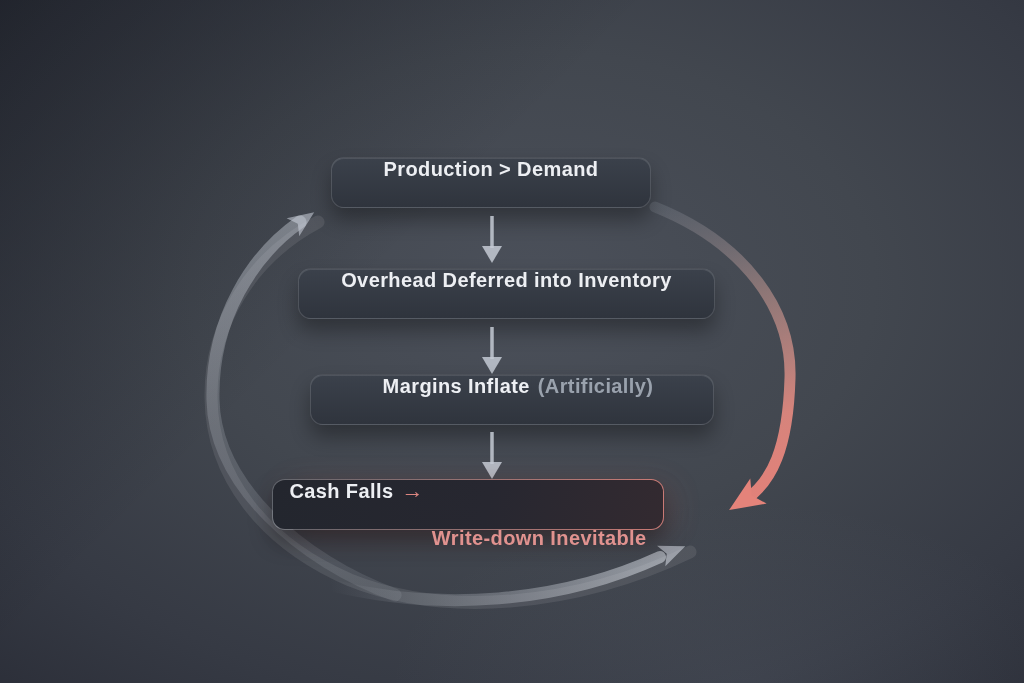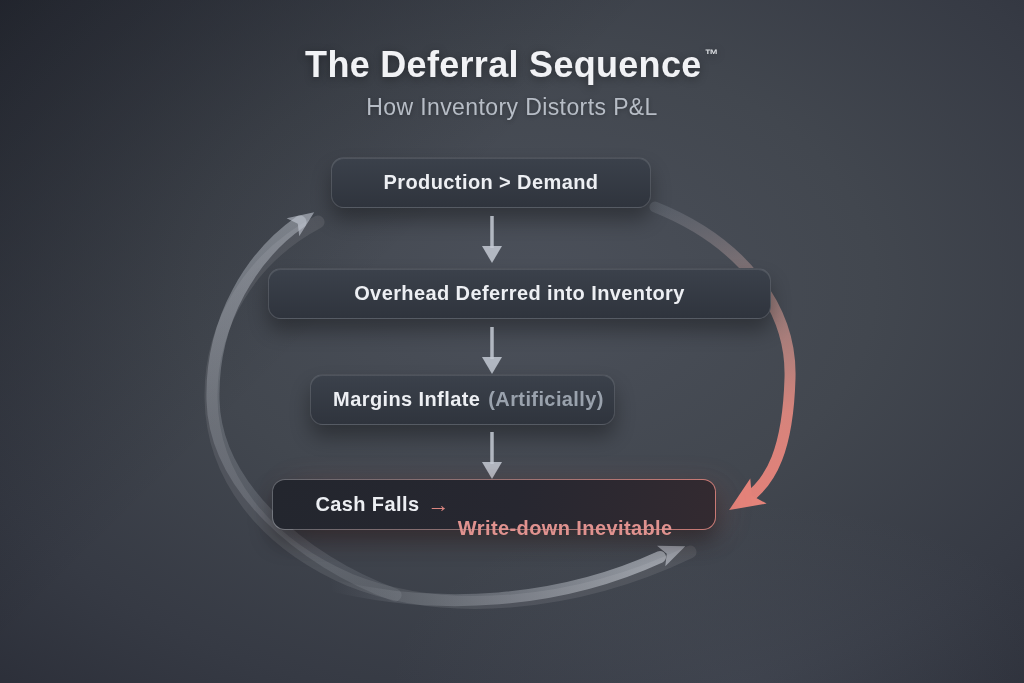--- a/index.html
+++ b/index.html
@@ -21,33 +21,33 @@
     top:44px;font-size:36px;font-weight:700;color:#f1f2f5;letter-spacing:.3px;
     text-shadow:0 2px 8px rgba(0,0,0,.35);margin:0;
   }
   .title sup{font-size:14px;font-weight:700;color:#d7dade;margin-left:3px;vertical-align:18px;}
   .subtitle{
     top:94px;font-size:23px;font-weight:400;color:#b7bdc6;letter-spacing:.4px;margin:0;
     text-shadow:0 1px 4px rgba(0,0,0,.25);
   }
   .box{
     position:absolute;height:51px;border-radius:13px;
-    display:flex;align-items:center;justify-content:center;gap:8px;
+    display:flex;align-items:flex-start;justify-content:center;gap:8px;
     background:linear-gradient(180deg,#3b414b 0%,#2f343d 100%);
     border:1px solid rgba(255,255,255,0.14);
     box-shadow:0 12px 20px rgba(0,0,0,0.32), inset 0 1px 0 rgba(255,255,255,0.10);
     font-size:20px;font-weight:700;color:#edeff3;letter-spacing:.4px;
     box-sizing:border-box;
   }
   .box .muted{font-weight:700;color:#9aa2ad;}
   .box1{left:331px;top:157px;width:320px;}
-  .box2{left:268px;top:268px;width:503px;}
-  .box3{left:310px;top:374px;width:305px;padding-left:12px;}
+  .box2{left:298px;top:268px;width:417px;}
+  .box3{left:310px;top:374px;width:404px;padding-left:12px;}
   .box4{
-    left:272px;top:479px;width:444px;
+    left:272px;top:479px;width:392px;
     background:
       linear-gradient(100deg,#23262e 0%,#272730 55%,#332a30 100%) padding-box,
       linear-gradient(90deg, rgba(255,255,255,0.18), rgba(226,131,123,0.85)) border-box;
     border:1px solid transparent;
     box-shadow:0 12px 22px rgba(0,0,0,0.38), 10px 4px 34px -8px rgba(205,95,85,0.28);
   }
   .box4 .accent{color:#e0928f;margin-top:47px;}
   .box4 .arrow-glyph{color:#dd8680;font-weight:400;font-size:22px;line-height:1;}
   .down-arrow{position:absolute;left:478px;width:28px;height:52px;}
   .cycle-svg{position:absolute;left:0;top:0;pointer-events:none;}
@@ -82,22 +82,20 @@
     <path d="M 395 595 C 300 560 215 485 213 400 C 211 318 254 254 300 222" fill="none" stroke="url(#gradLeft)" stroke-width="13" stroke-linecap="round"></path>
     <path d="M10 0 L-16 11 L-10 0 L-16 -11 Z" fill="#cdd4de" fill-opacity="0.55" transform="translate(306,218) rotate(-35)"></path>
 
     <path d="M 330 585 C 440 612 560 603 660 557" fill="none" stroke="url(#gradBottom)" stroke-width="12" stroke-linecap="round"></path>
     <path d="M10 0 L-16 11 L-10 0 L-16 -11 Z" fill="#c9cfd9" fill-opacity="0.62" transform="translate(676,550) rotate(-22)"></path>
 
     <path d="M 655 207 C 745 243 792 310 790 378 C 788 448 772 482 745 500" fill="none" stroke="url(#gradRed)" stroke-width="11" stroke-linecap="round"></path>
     <path d="M13 0 L-22 15 L-14 0 L-22 -15 Z" fill="#e4837a" transform="translate(740,503) rotate(147)"></path>
   </svg>
 
-  <h1 class="hdr title"><span>The Deferral Sequence</span><sup>™</sup></h1>
-  <p class="hdr subtitle">How Inventory Distorts P&amp;L</p>
 
   <div class="box box1">
     <span>Production &gt; Demand</span>
   </div>
 
   <svg class="down-arrow" style="top:213px" viewBox="0 0 28 52" aria-hidden="true">
     <path d="M14 3 V35" stroke="#c4cad3" stroke-width="3.5" stroke-opacity="0.85" fill="none"></path>
     <path d="M4 33 L24 33 L14 50 Z" fill="#c4cad3" fill-opacity="0.85"></path>
   </svg>
 

